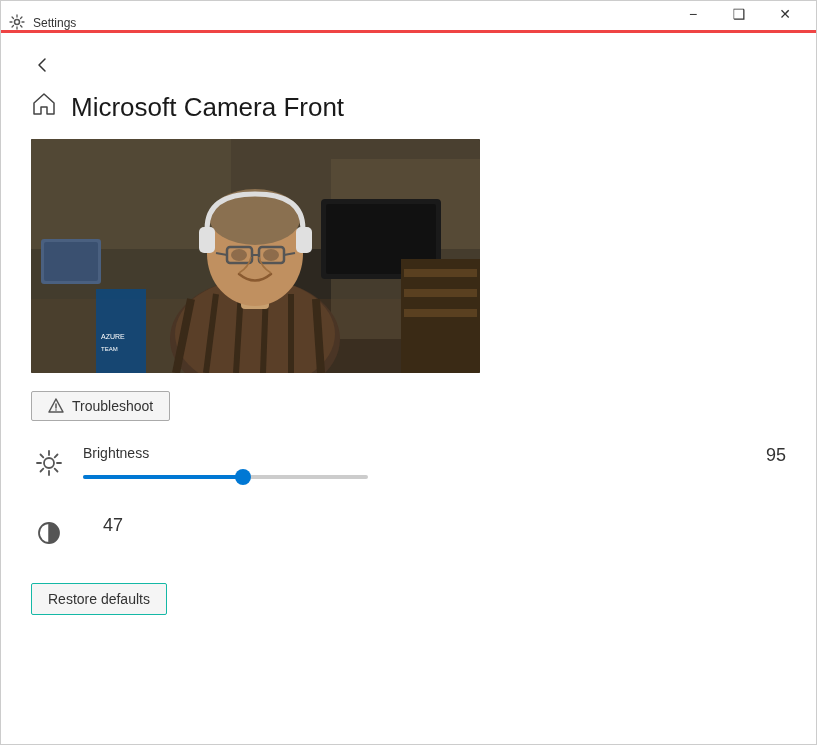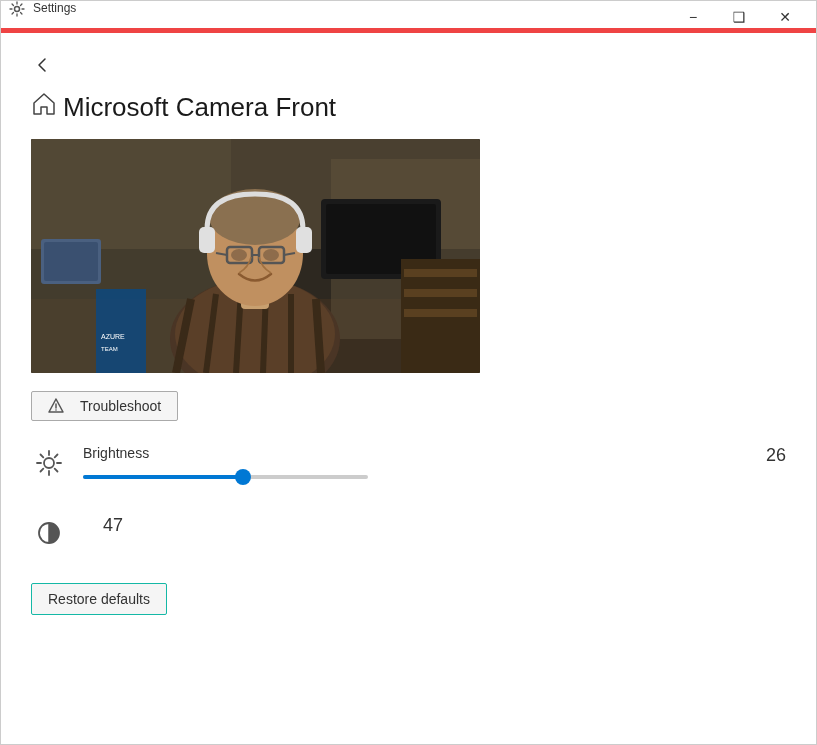--- a/index.html
+++ b/index.html
@@ -18,23 +18,23 @@
       background: #ffffff;
       border: 1px solid #ccc;
       display: flex;
       flex-direction: column;
     }
 
     .titlebar {
       height: 32px;
       background: #ffffff;
       display: flex;
-      align-items: flex-start;
+      align-items: flex-end;
       padding: 0 8px;
-      border-bottom: 5px solid #ef4444;
+      border-bottom: 3px solid #ef4444;
       flex-shrink: 0;
     }
 
     .titlebar-title {
       font-size: 12px;
       color: #333;
       margin-left: 8px;
       flex: 1;
     }
 
@@ -68,21 +68,21 @@
       cursor: pointer;
       font-size: 16px;
       color: #333;
       margin-right: 8px;
       padding: 4px;
     }
 
     .page-header {
       display: flex;
       align-items: center;
-      gap: 6px;
+      gap: 14px;
       margin-bottom: 16px;
     }
 
     .home-icon {
       font-size: 22px;
       color: #444;
     }
 
     .page-title {
       font-size: 26px;
@@ -109,21 +109,21 @@
     .camera-preview-inner {
       width: 100%;
       height: 100%;
       background: linear-gradient(135deg, #3a3020 0%, #5a4a30 20%, #6b5a40 30%, #4a3a28 50%, #2a2015 70%, #1a1a0a 100%);
       position: relative;
     }
 
     .troubleshoot-btn {
       display: flex;
       align-items: center;
-      gap: 16px;
+      gap: 8px;
       padding: 6px 16px;
       border: 1px solid #aaa;
       background: #f5f5f5;
       cursor: pointer;
       font-size: 14px;
       color: #333;
       margin-bottom: 24px;
       border-radius: 2px;
     }
 
@@ -356,21 +356,21 @@
         </svg>
       </div>
       <div class="slider-container">
         <span class="slider-label">Brightness</span>
         <div class="custom-slider">
           <div class="track-bg"></div>
           <div class="track-filled" style="width: 56%;"></div>
           <div class="thumb" style="left: 56%;"></div>
         </div>
       </div>
-      <span class="slider-value">26</span>
+      <span class="slider-value">95</span>
     </div>
 
     
     <div class="slider-row">
       <div class="slider-icon">
         <svg class="contrast-svg" viewBox="0 0 28 28" xmlns="http://www.w3.org/2000/svg">
           <circle cx="14" cy="14" r="10" fill="none" stroke="#555" stroke-width="1.8"></circle>
           <path d="M14 4 A10 10 0 0 1 14 24 Z" fill="#555"></path>
           <line x1="14" y1="4" x2="14" y2="24" stroke="#555" stroke-width="1.5"></line>
         </svg>

